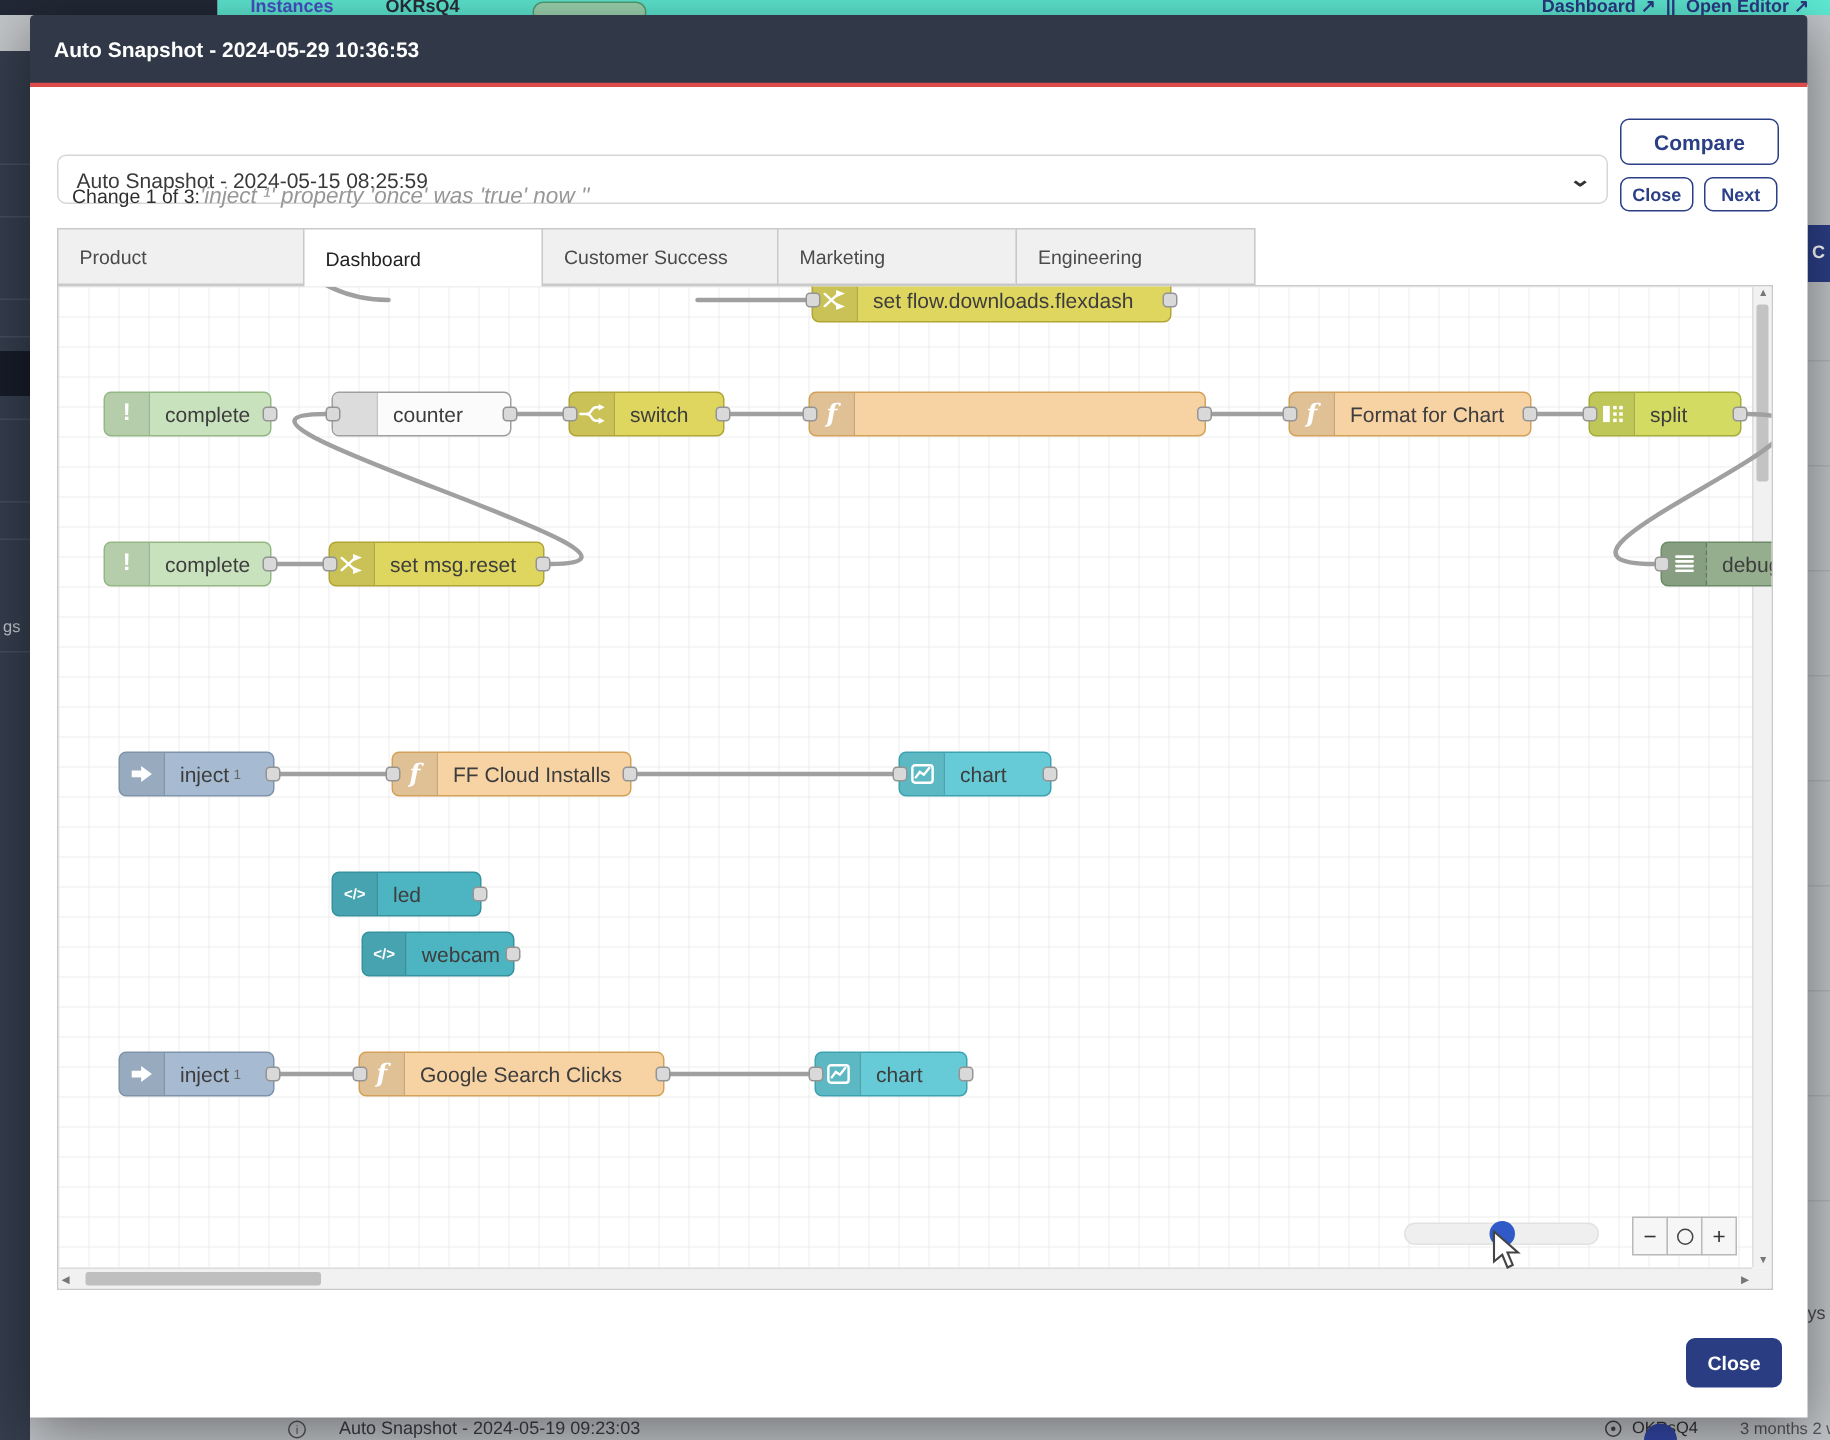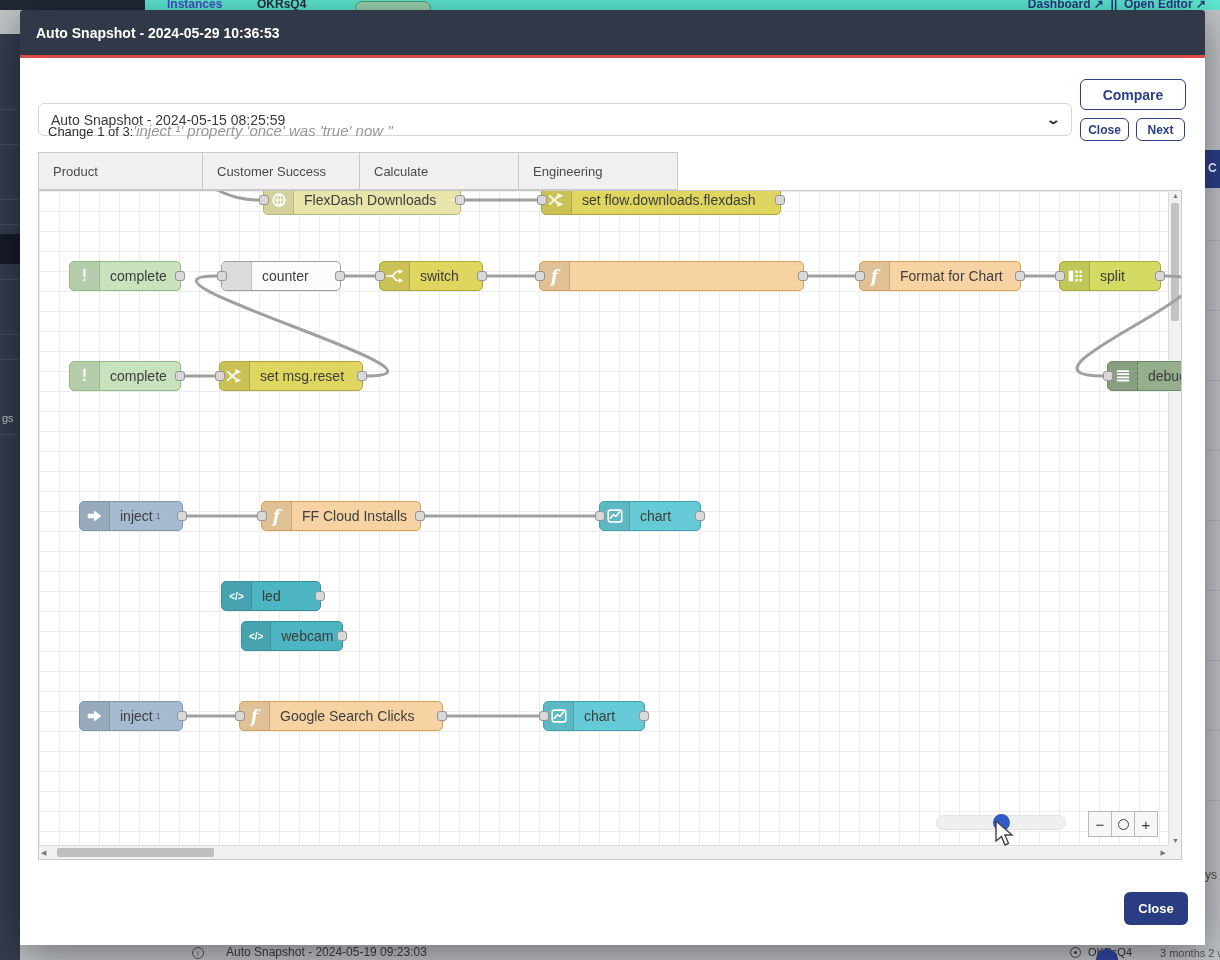--- a/index.html
+++ b/index.html
@@ -139,25 +139,28 @@
   <div class="change-row">
     <span>Change 1 of 3:</span><span class="change-detail">'inject ¹' property 'once' was 'true' now ''</span>
   </div>
   <button class="btn-outline btn-prev">Close</button>
   <button class="btn-outline btn-next">Next</button>
 
   <div class="tabs" id="tabs">
       <div class="tab" style="width: 165px;">
         <span>Product</span>
       </div>
+      <div class="tab active" style="width: 160px;">
+        <span>Dashboard</span>
+      </div>
       <div class="tab" style="width: 158px;">
         <span>Customer Success</span>
       </div>
       <div class="tab" style="width: 160px;">
-        <span>Calculate</span>
+        <span>Marketing</span>
       </div>
       <div class="tab" style="width: 160px;">
         <span>Engineering</span>
       </div>
     </div>
 
   <div class="canvas" id="canvas">
     <svg id="wires" width="1144" height="670">
         <path d="M150,-30 C158,-8 188,9 220,9" stroke="#a0a0a0" stroke-width="3" fill="none" stroke-linecap="round"></path>
         <path d="M426,9 C462,9 462,9 498,9" stroke="#a0a0a0" stroke-width="3" fill="none" stroke-linecap="round"></path>
@@ -189,31 +192,20 @@
       <span class="scroll-arrow" style="left:3px;top:1px;">▲</span>
       <div class="vthumb"></div>
       <span class="scroll-arrow" style="left:3px;bottom:1px;">▼</span>
     </div>
     <div class="hscroll">
       <span class="scroll-arrow" style="left:2px;top:3px;">◀</span>
       <div class="hthumb"></div>
       <span class="scroll-arrow" style="right:2px;top:3px;">▶</span>
     </div>
     <div class="corner"></div>
-  <div class="node" style="left: 224px; top: -6px; width: 198px; background: rgb(232, 229, 171); border: 1px solid rgb(184, 180, 120);">
-        <div class="nicon">
-          <svg width="18" height="18" viewBox="0 0 20 20">
-            <circle cx="10" cy="10" r="6.5" stroke="#fff" stroke-width="1.8" fill="none" stroke-linecap="round"></circle>
-            <path d="M3.5 10h13M10 3.5c3 3 3 10 0 13M10 3.5c-3 3-3 10 0 13" stroke="#fff" stroke-width="1.3" fill="none" stroke-linecap="round"></path>
-          </svg>
-        </div>
-        <span class="nlabel">FlexDash Downloads</span>
-        <span class="port in"></span>
-        <span class="port out"></span>
-      </div>
       <div class="node" style="left: 502px; top: -6px; width: 240px; background: rgb(223, 214, 95); border: 1px solid rgb(176, 166, 54);">
         <div class="nicon">
           <svg width="18" height="18" viewBox="0 0 20 20">
             <path d="M2 5.5l10 9M2 14.5l10-9" stroke="#fff" stroke-width="1.8" fill="none" stroke-linecap="round"></path>
             <path d="M10.5 12l6.5 2.8-6.6 2.6z" fill="#fff"></path>
             <path d="M10.5 8l6.5-2.8-6.6-2.6z" fill="#fff"></path>
           </svg>
         </div>
         <span class="nlabel">set flow.downloads.flexdash</span>
         <span class="port in"></span>

